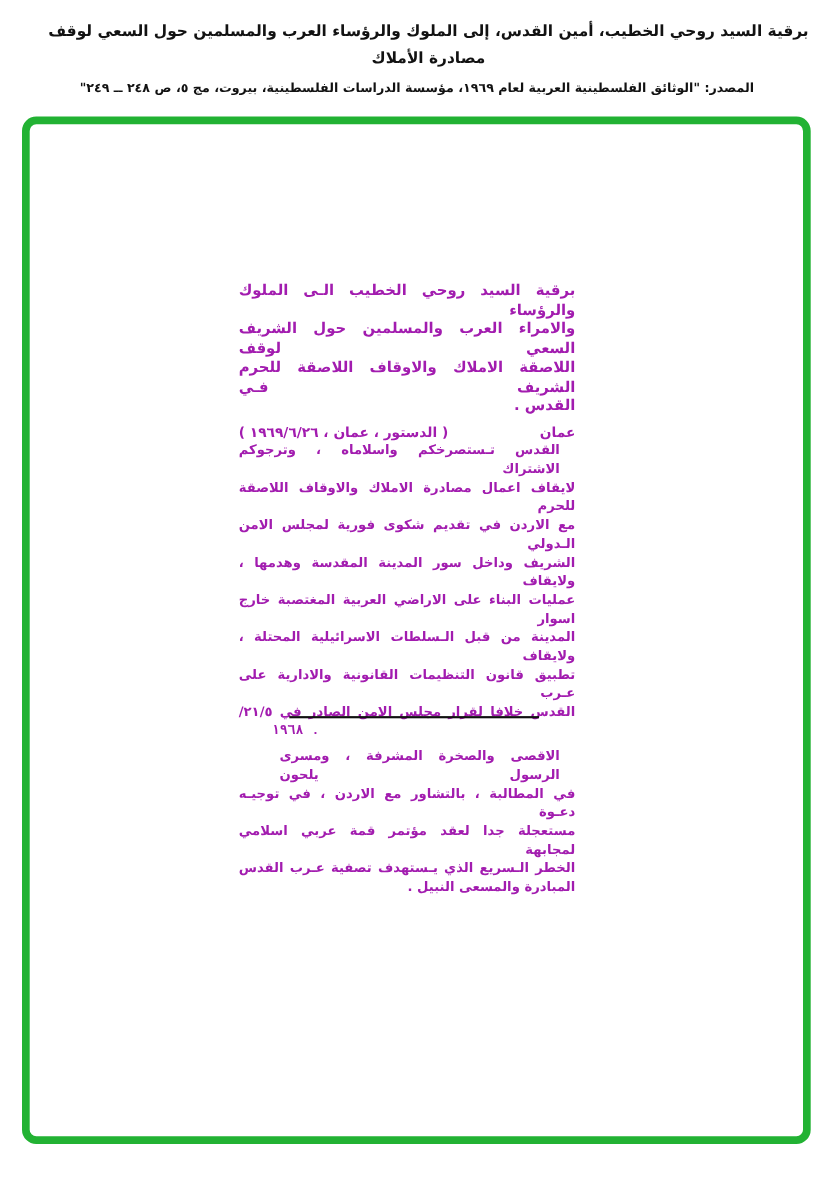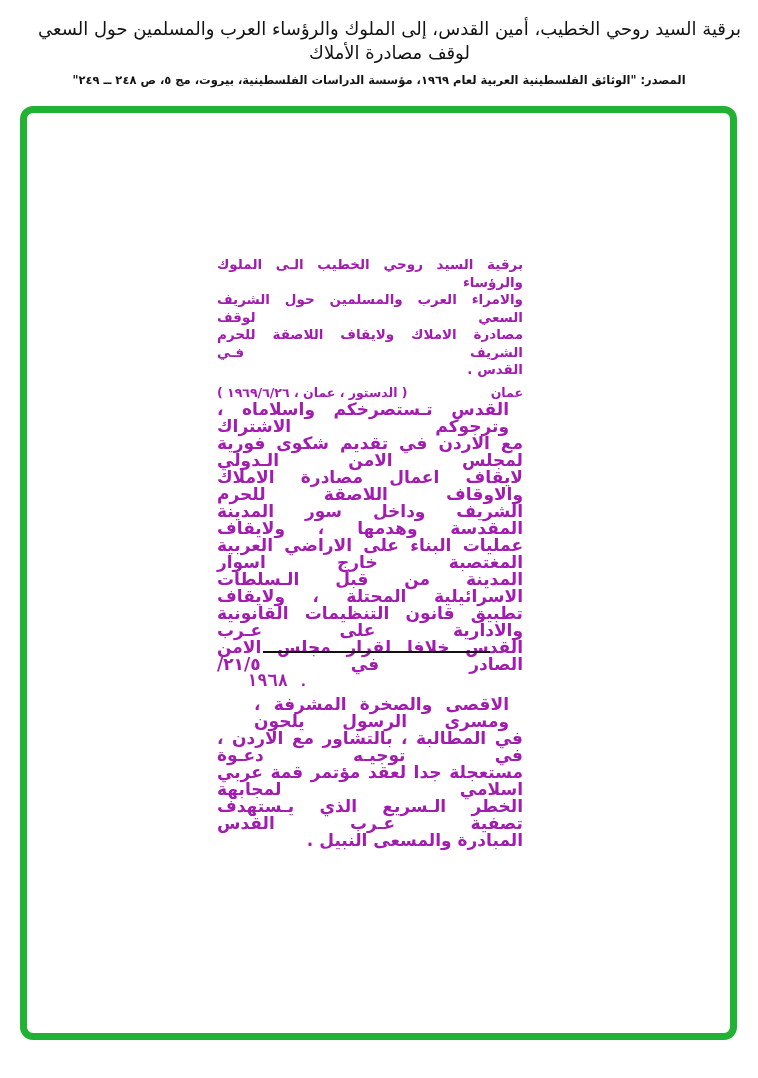--- a/index.html
+++ b/index.html
@@ -6,21 +6,21 @@
   html,body { background:#ffffff; }
   body {
     width:758px; height:1078px;
     font-family:"DejaVu Sans", sans-serif;
     color:#121212;
   }
   .page { position:relative; width:758px; height:1078px; background:#ffffff; overflow:hidden; }
 
   
   .hdr { position:absolute; top:17px; left:0; width:758px; text-align:center; direction:rtl; }
-  .hdr-title { font-size:18px; font-weight:normal; letter-spacing:0; line-height:24px;margin-left:21px; }
+  .hdr-title { font-size:14px; font-weight:bold; letter-spacing:0; line-height:24px;margin-left:21px; }
   .hdr-src   { font-size:11.5px; font-weight:bold; margin-top:7px; line-height:16px; }
 
   
   .frame {
     position:absolute; left:20px; top:106px;
     width:717px; height:934px;
     border:7px solid #22b233;
     border-radius:13px;
     background:#ffffff;
   }
@@ -35,21 +35,21 @@
     text-align:justify; text-align-last:justify;
   }
   .h-line.last { text-align:right; text-align-last:right; }
 
   .dateline {
     display:flex; justify-content:space-between; align-items:baseline;
     font-size:12.5px; line-height:17px; margin-top:5px;
   }
 
   .b-line {
-    font-size:17px; line-height:17px;
+    font-size:12px; line-height:17px;
     text-align:justify; text-align-last:justify;
   }
   .b-line.indent { padding-right:14px; }
   .b-line.last { text-align:right; text-align-last:right; }
   .b-line.cont {
     direction:ltr; text-align:left; text-align-last:left;
     padding-left:30px;
     font-family:Liberation Mono, monospace;
   }
   .p2-start { margin-top:6px;margin-left:37px; }
@@ -68,31 +68,31 @@
   <div class="hdr">
     <div class="hdr-title">برقية السيد روحي الخطيب، أمين القدس، إلى الملوك والرؤساء العرب والمسلمين حول السعي لوقف مصادرة الأملاك</div>
     <div class="hdr-src">المصدر: "الوثائق الفلسطينية العربية لعام ١٩٦٩، مؤسسة الدراسات الفلسطينية، بيروت، مج ٥، ص ٢٤٨ ــ ٢٤٩"</div>
   </div>
 
   <div class="frame"></div>
 
   <div class="doc">
     <div class="h-line">برقية السيد روحي الخطيب الـى الملوك والرؤساء</div>
     <div class="h-line">والامراء العرب والمسلمين حول الشريف السعي لوقف</div>
-    <div class="h-line">مصادرة الاملاك ولايقاف اللاصقة للحرم الشريف فـي</div>
+    <div class="h-line">اللاصقة الاملاك والاوقاف اللاصقة للحرم الشريف فـي</div>
     <div class="h-line last">القدس .</div>
 
     <div class="dateline">
       <span>عمان</span>
       <span>( الدستور ، عمان ، ١٩٦٩/٦/٢٦ )</span>
     </div>
 
     <div class="b-line indent">القدس تـستصرخكم واسلاماه ، وترجوكم الاشتراك</div>
+    <div class="b-line">لايقاف اعمال مصادرة الاملاك والاوقاف اللاصقة للحرم</div>
     <div class="b-line">مع الاردن في تقديم شكوى فورية لمجلس الامن الـدولي</div>
-    <div class="b-line">لايقاف اعمال مصادرة الاملاك والاوقاف اللاصقة للحرم</div>
     <div class="b-line">الشريف وداخل سور المدينة المقدسة وهدمها ، ولايقاف</div>
     <div class="b-line">عمليات البناء على الاراضي العربية المغتصبة خارج اسوار</div>
     <div class="b-line">المدينة من قبل الـسلطات الاسرائيلية المحتلة ، ولايقاف</div>
     <div class="b-line">تطبيق قانون التنظيمات القانونية والادارية على عـرب</div>
     <div class="b-line">القدس خلافا لقرار مجلس الامن الصادر في ٢١/٥/</div>
     <div class="b-line cont">١٩٦٨ .</div>
 
     <div class="b-line indent p2-start">الاقصى والصخرة المشرفة ، ومسرى الرسول يلحون</div>
     <div class="b-line">في المطالبة ، بالتشاور مع الاردن ، في توجيـه دعـوة</div>
     <div class="b-line">مستعجلة جدا لعقد مؤتمر قمة عربي اسلامي لمجابهة</div>

